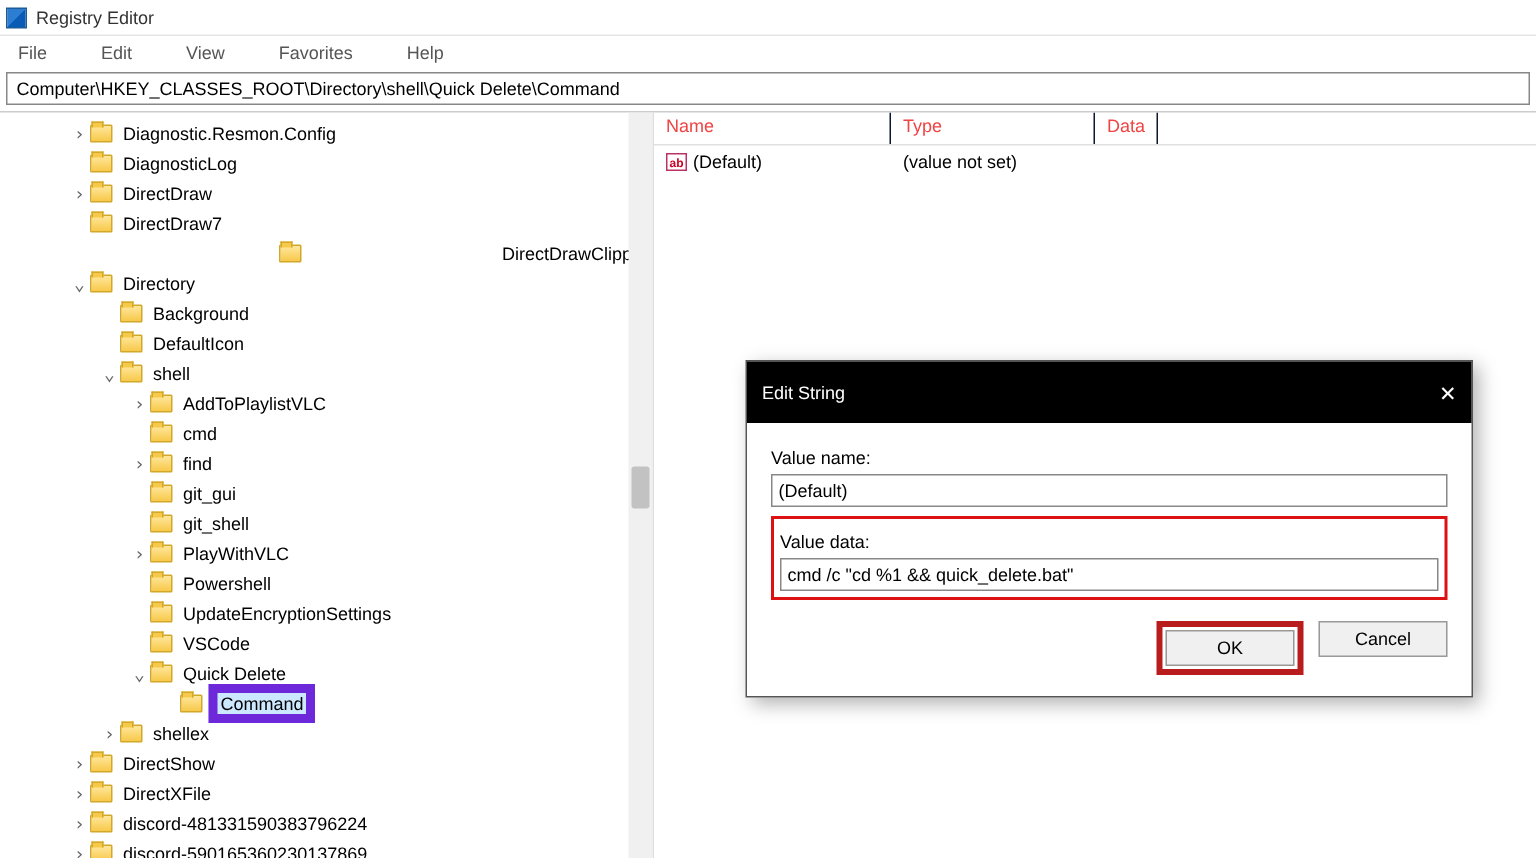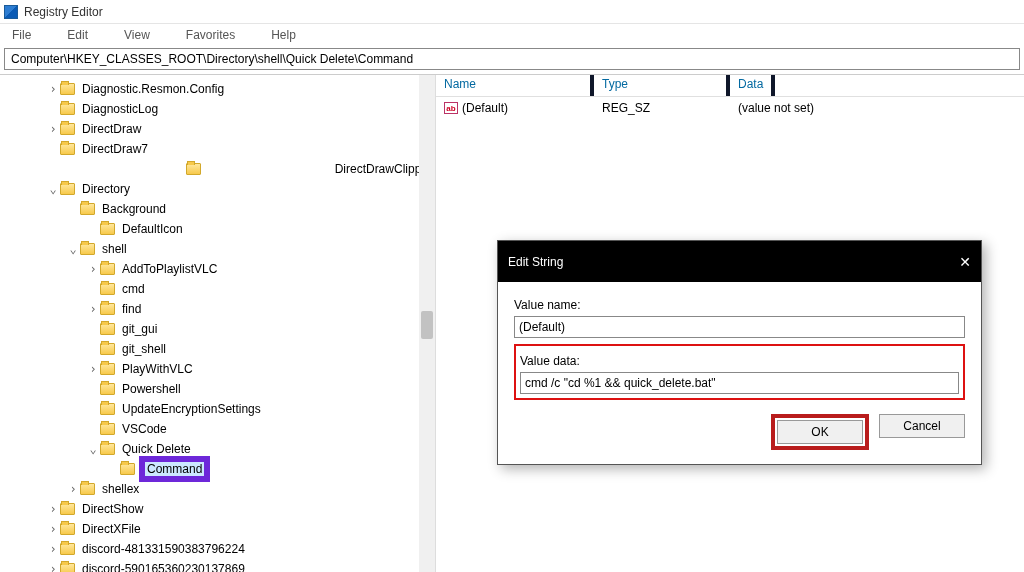--- a/index.html
+++ b/index.html
@@ -15,21 +15,21 @@
   .tree-row { display: flex; align-items: center; height: 20px; white-space: nowrap; }
   .tw { display: inline-block; width: 14px; text-align: center; color: #666; cursor: default; font-family: monospace; }
   .folder-icon { width: 15px; height: 12px; background: linear-gradient(#ffe79c,#f7c94b); border: 1px solid #d2a82b; border-radius: 1px; margin-right: 4px; position: relative; }
   .folder-icon::before { content:""; position:absolute; top:-3px; left:0; width:6px; height:3px; background:#f7c94b; border:1px solid #d2a82b; border-bottom:none; }
   .node-label { color: #000; padding: 1px 3px; }
   .node-label.sel { background: #cce8ff; border: 6px solid #6d28d9; padding: 0 2px; }
   .vscroll { position: absolute; right: 0; top: 0; width: 16px; height: 100%; background: #f0f0f0; }
   .vthumb { position: absolute; left: 2px; width: 12px; background: #c2c2c2; border-radius: 2px; }
   .list-pane { flex: 1; overflow: hidden; }
   .list-head { display: flex; height: 22px; border-bottom: 1px solid #e0e0e0; }
-  .list-head .col { padding: 2px 8px; color: #0369a1; border-right: 4px solid #0f172a; }
+  .list-head .col { padding: 2px 8px; color: #ef4444; border-right: 1px solid #0f172a; }
   .list-row { display: flex; height: 22px; align-items: center; }
   .list-row .cell { padding: 2px 8px; color: #000; display: flex; align-items: center; gap: 4px; }
   .sz-icon { width: 14px; height: 12px; border: 1px solid #b36; background: #fff; font-size: 8px; color: #c02; font-weight: bold; display:flex; align-items:center; justify-content:center; }
   
   .dialog { position: absolute; left: 497px; top: 240px; width: 485px; background: #fff; border: 1px solid #555; box-shadow: 4px 4px 12px rgba(0,0,0,.3); }
   .dlg-title { height: 41px; background: #000; color: #fff; display: flex; align-items: center; padding: 0 10px; justify-content: space-between; }
   .close-x { font-size: 14px; cursor: default; }
   .dlg-body { padding: 12px 16px 14px 16px; }
   .lbl { color: #000; margin: 4px 0 4px 0; display:block; }
   .txt { width: 100%; height: 22px; border: 1px solid #888; padding: 2px 4px; font-size: 12px; background:#fff; }
@@ -90,21 +90,21 @@
       <div class="tree-row" style="padding-left: 46px;">
         <span class="tw">⌄</span>
         <span class="folder-icon"></span>
         <span class="node-label">Directory</span>
       </div>
       <div class="tree-row" style="padding-left: 66px;">
         <span class="tw"></span>
         <span class="folder-icon"></span>
         <span class="node-label">Background</span>
       </div>
-      <div class="tree-row" style="padding-left: 66px; margin-left: 20px;">
+      <div class="tree-row" style="padding-left: 66px;">
         <span class="tw"></span>
         <span class="folder-icon"></span>
         <span class="node-label">DefaultIcon</span>
       </div>
       <div class="tree-row" style="padding-left: 66px;">
         <span class="tw">⌄</span>
         <span class="folder-icon"></span>
         <span class="node-label">shell</span>
       </div>
       <div class="tree-row" style="padding-left: 86px;">
@@ -196,21 +196,20 @@
     <div class="list-head">
       <div class="col" style="width: 158px;">Name</div>
       <div class="col" style="width: 136px;">Type</div>
       <div class="col">Data</div>
     </div>
     <div class="list-row">
       <div class="cell" style="width:158px">
         <span class="sz-icon">ab</span>
         <span>(Default)</span>
       </div>
-      <div class="cell" style="width:136px">REG_SZ</div>
       <div class="cell">(value not set)</div>
     </div>
   </div>
 </div>
 
 <div class="dialog">
   <div class="dlg-title">
     <span>Edit String</span>
     <span class="close-x">✕</span>
   </div>

